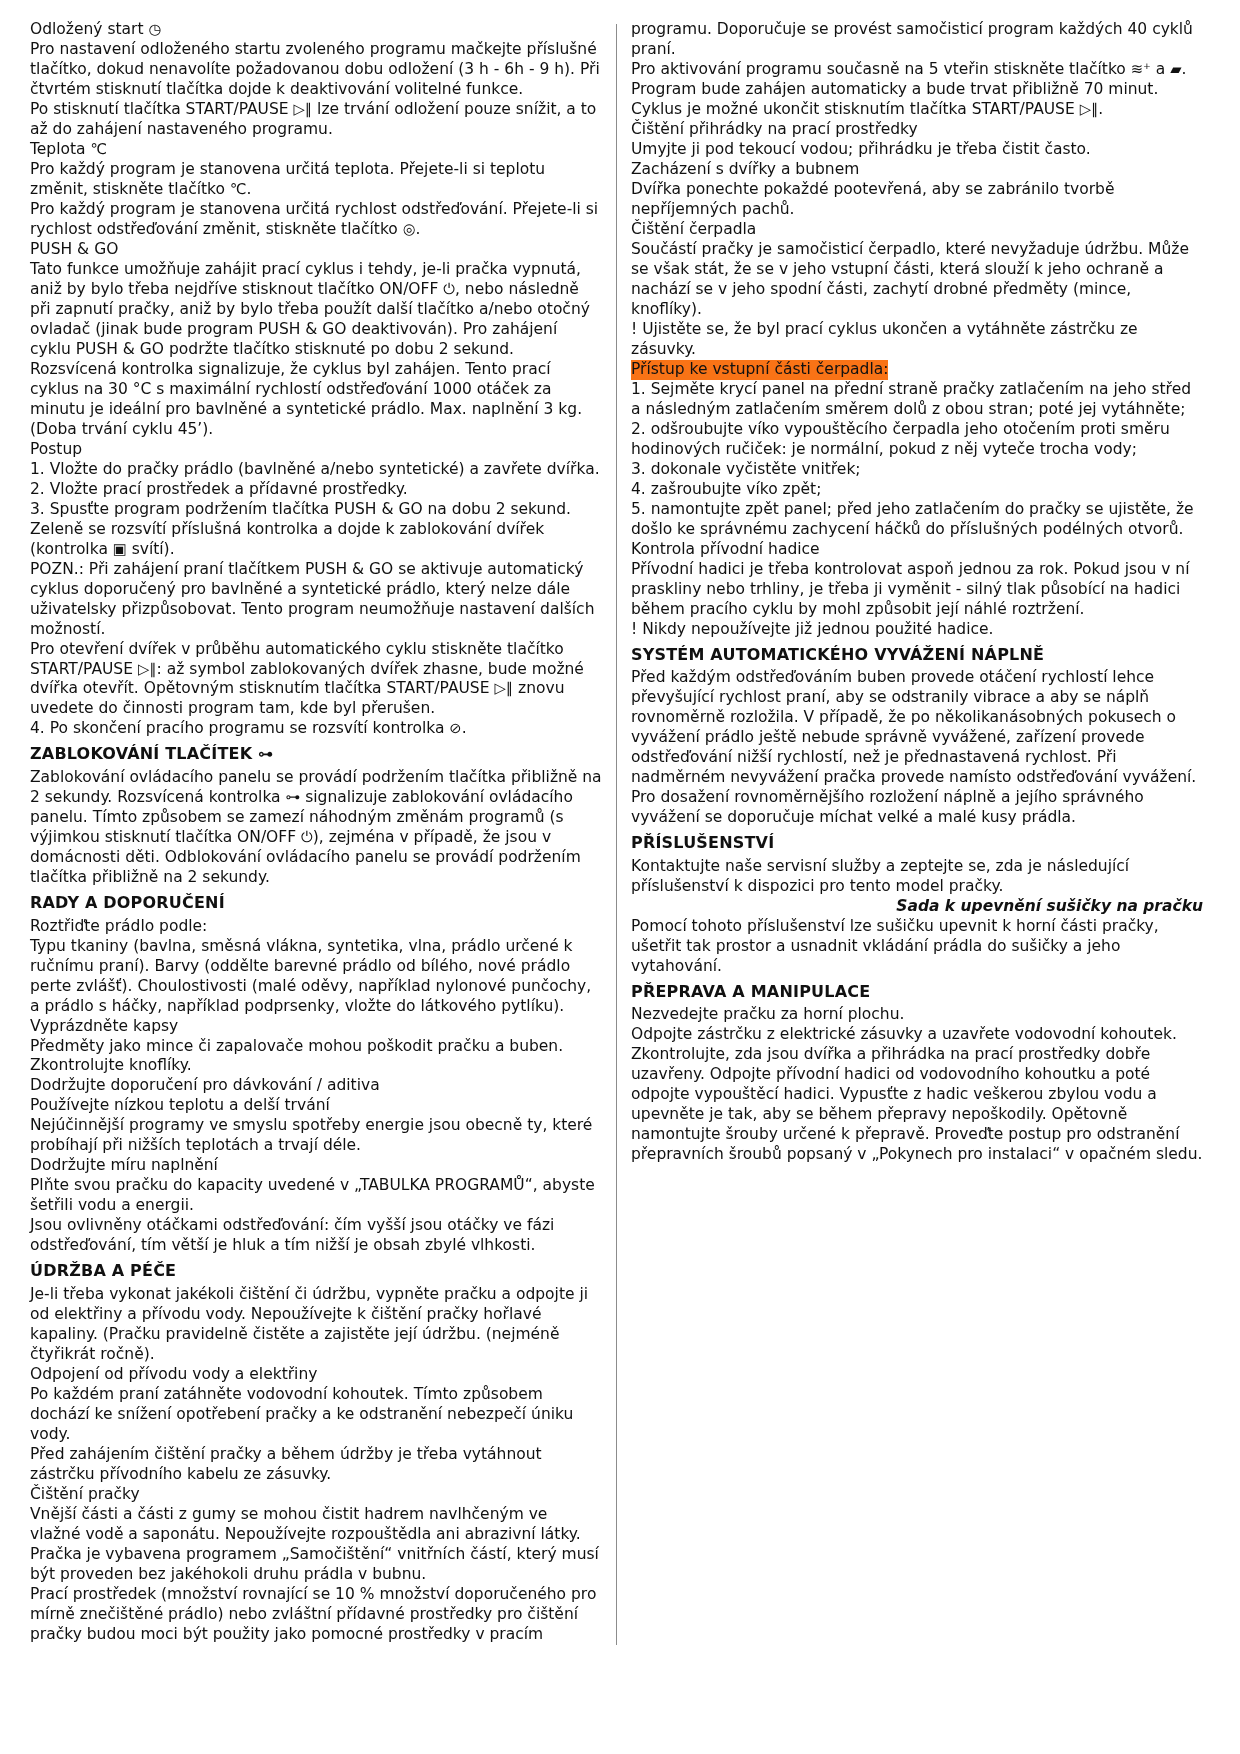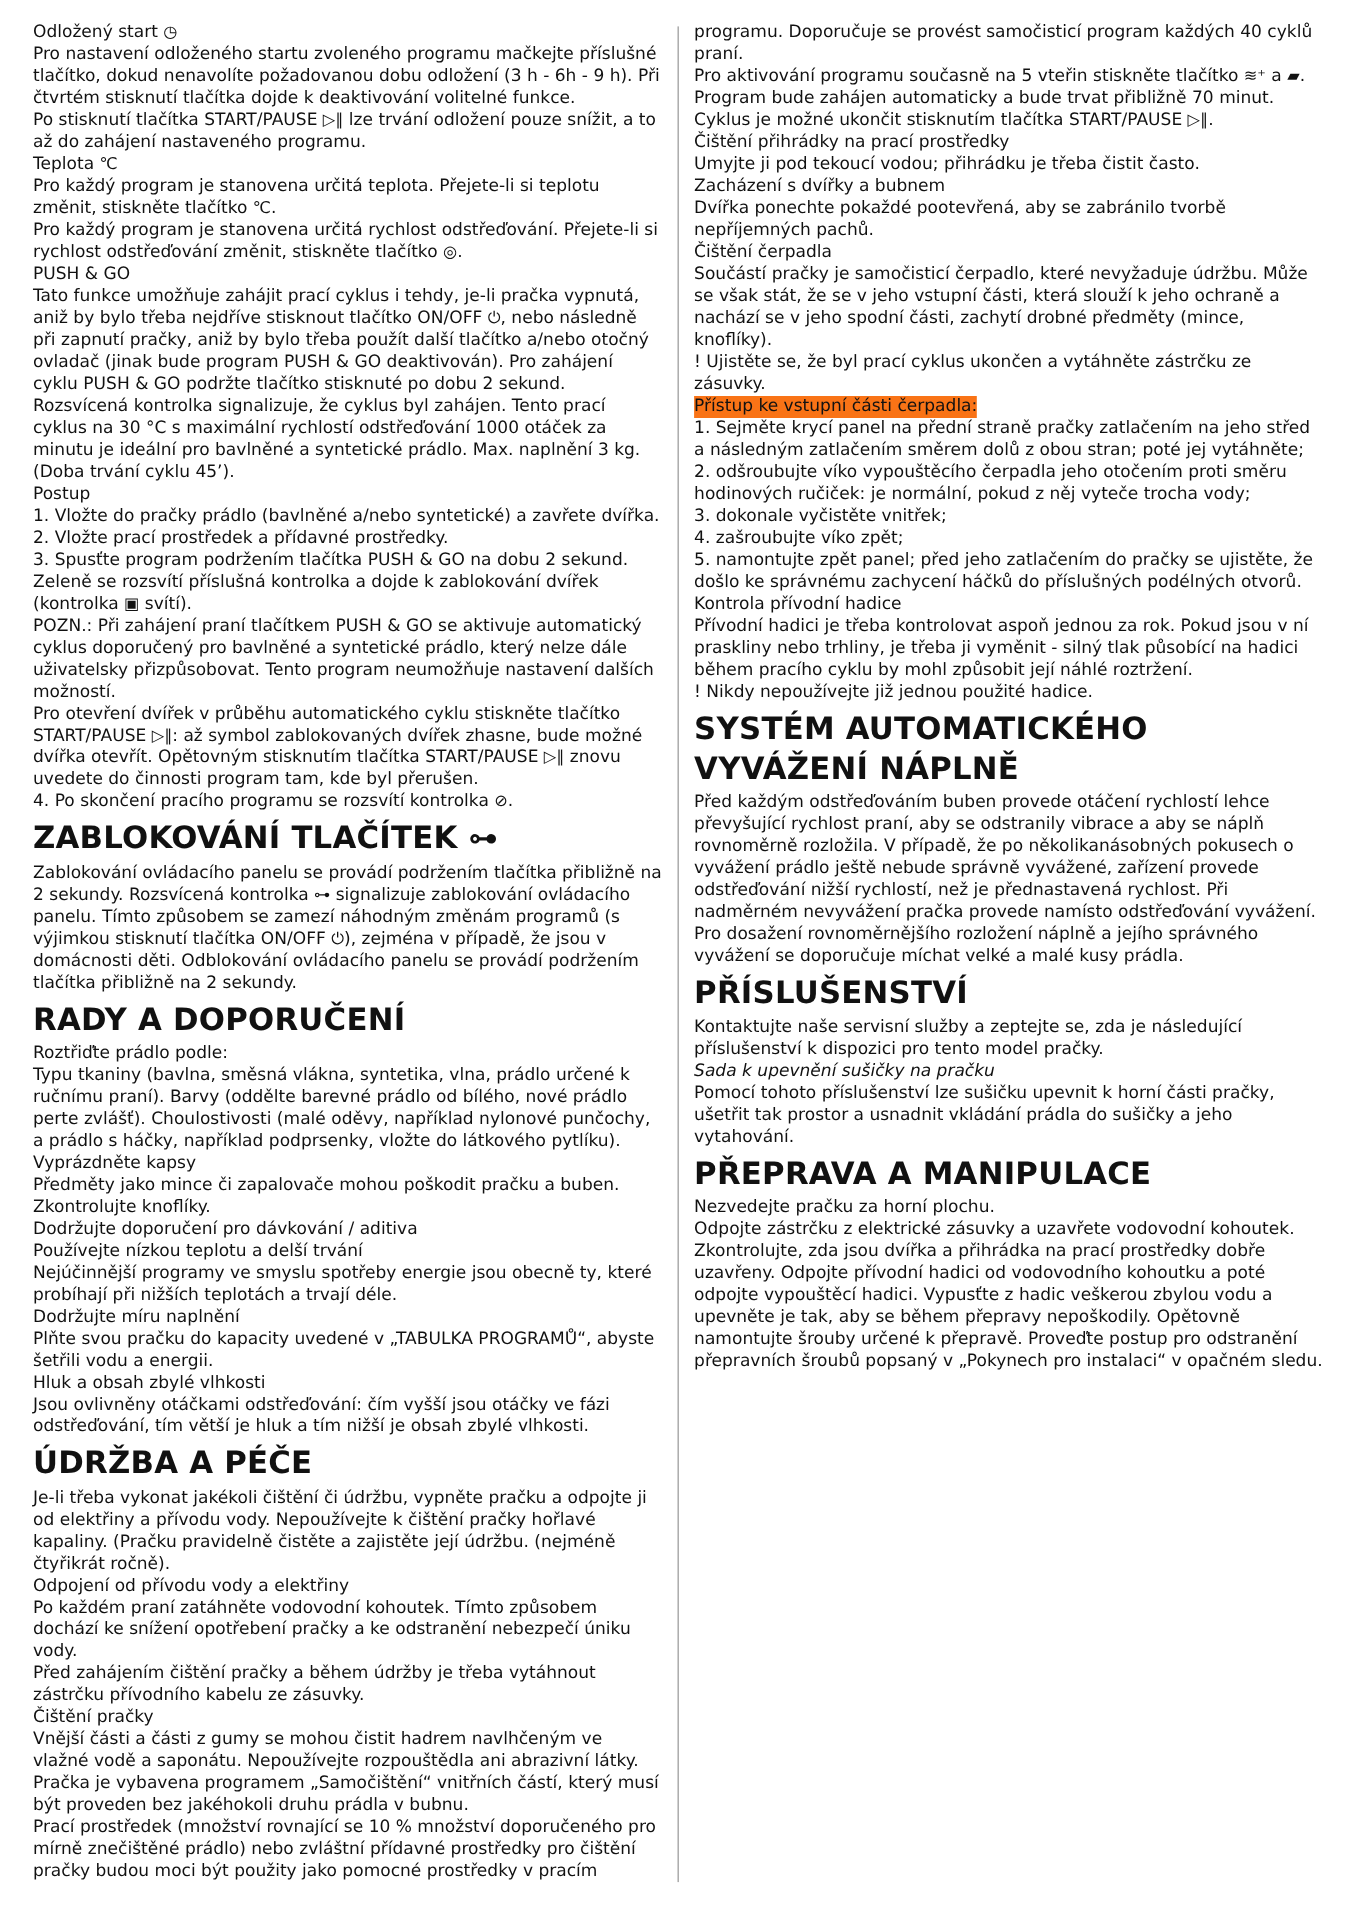--- a/index.html
+++ b/index.html
@@ -5,23 +5,23 @@
   * { margin:0; padding:0; box-sizing:border-box; }
   html,body { background:#ffffff; }
   body {
     width:1240px; height:1754px; overflow:hidden;
     font-family:"DejaVu Sans","Liberation Sans",sans-serif;
     color:#111111;
   }
   .page { display:flex; align-items:stretch; padding:20px 24px 0 30px; }
   .col  { width:572px; font-size:15.5px; line-height:1.29; text-align:left; }
   .divider { width:1px; background:#8c8c8c; margin:4px 14px 0 14px; }
-  .blk.h2  { font-size:28px; font-weight:bold; letter-spacing:.2px; margin:5px 0 3px; }
+  .blk.h2  { font-size:16px; font-weight:bold; letter-spacing:.2px; margin:5px 0 3px; }
   .blk.h4  { font-weight:normal; }
-  .blk.h4i { font-weight:normal; font-style:italic; }
+  .blk.h4i { font-weight:bold; font-style:italic;text-align:right; }
   .blk.pi  { }
   .blk.phl { background:#f97316; display:table; }
   .ic { font-size:.95em; white-space:nowrap; }
 </style>
 </head>
 <body>
 
 <div class="page">
   <div class="col">
       <div class="blk h4">Odložený start <span class="ic">◷</span></div>
@@ -45,21 +45,20 @@
       <div class="blk h2">RADY A DOPORUČENÍ</div>
       <div class="blk h4">Roztřiďte prádlo podle:</div>
       <div class="blk p">Typu tkaniny (bavlna, směsná vlákna, syntetika, vlna, prádlo určené k ručnímu praní). Barvy (oddělte barevné prádlo od bílého, nové prádlo perte zvlášť). Choulostivosti (malé oděvy, například nylonové punčochy, a prádlo s háčky, například podprsenky, vložte do látkového pytlíku).</div>
       <div class="blk h4">Vyprázdněte kapsy</div>
       <div class="blk p">Předměty jako mince či zapalovače mohou poškodit pračku a buben. Zkontrolujte knoflíky.</div>
       <div class="blk h4">Dodržujte doporučení pro dávkování / aditiva</div>
       <div class="blk h4">Používejte nízkou teplotu a delší trvání</div>
       <div class="blk p">Nejúčinnější programy ve smyslu spotřeby energie jsou obecně ty, které probíhají při nižších teplotách a trvají déle.</div>
       <div class="blk h4">Dodržujte míru naplnění</div>
       <div class="blk p">Plňte svou pračku do kapacity uvedené v „TABULKA PROGRAMŮ“, abyste šetřili vodu a energii.</div>
-      <div class="blk h4">Hluk a obsah zbylé vlhkosti</div>
       <div class="blk p">Jsou ovlivněny otáčkami odstřeďování: čím vyšší jsou otáčky ve fázi odstřeďování, tím větší je hluk a tím nižší je obsah zbylé vlhkosti.</div>
       <div class="blk h2">ÚDRŽBA A PÉČE</div>
       <div class="blk pi">Je-li třeba vykonat jakékoli čištění či údržbu, vypněte pračku a odpojte ji od elektřiny a přívodu vody. Nepoužívejte k čištění pračky hořlavé kapaliny. (Pračku pravidelně čistěte a zajistěte její údržbu. (nejméně čtyřikrát ročně).</div>
       <div class="blk h4">Odpojení od přívodu vody a elektřiny</div>
       <div class="blk p">Po každém praní zatáhněte vodovodní kohoutek. Tímto způsobem dochází ke snížení opotřebení pračky a ke odstranění nebezpečí úniku vody.</div>
       <div class="blk p">Před zahájením čištění pračky a během údržby je třeba vytáhnout zástrčku přívodního kabelu ze zásuvky.</div>
       <div class="blk h4">Čištění pračky</div>
       <div class="blk p">Vnější části a části z gumy se mohou čistit hadrem navlhčeným ve vlažné vodě a saponátu. Nepoužívejte rozpouštědla ani abrazivní látky.</div>
       <div class="blk p">Pračka je vybavena programem „Samočištění“ vnitřních částí, který musí být proveden bez jakéhokoli druhu prádla v bubnu.</div>
       <div class="blk p">Prací prostředek (množství rovnající se 10 % množství doporučeného pro mírně znečištěné prádlo) nebo zvláštní přídavné prostředky pro čištění pračky budou moci být použity jako pomocné prostředky v pracím</div>

